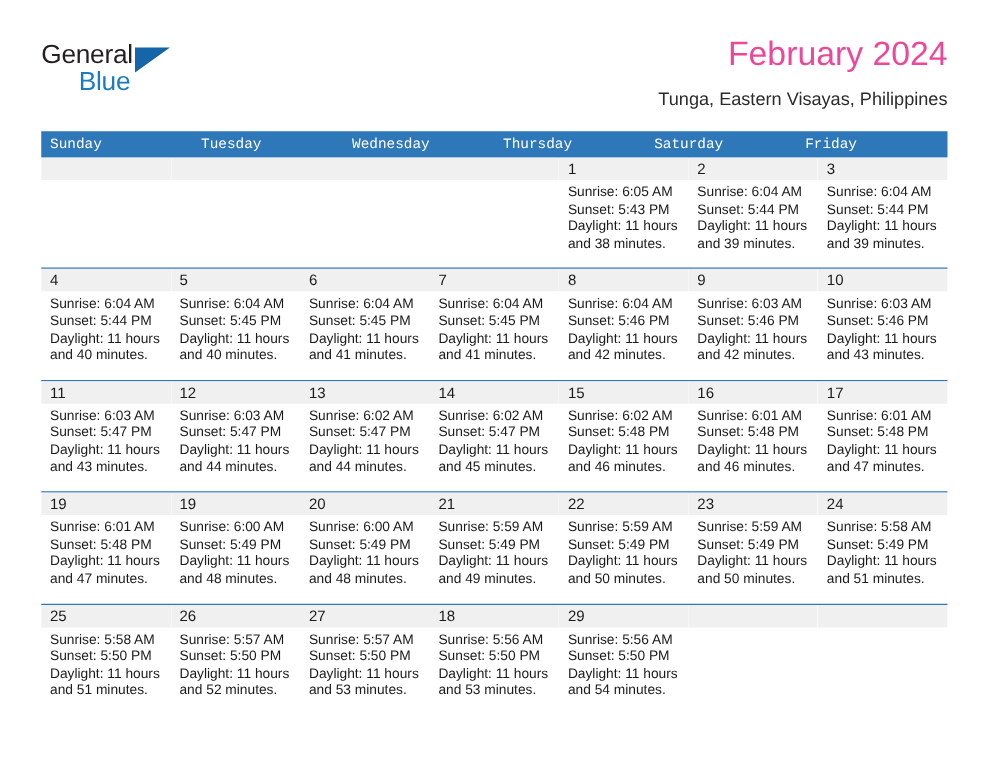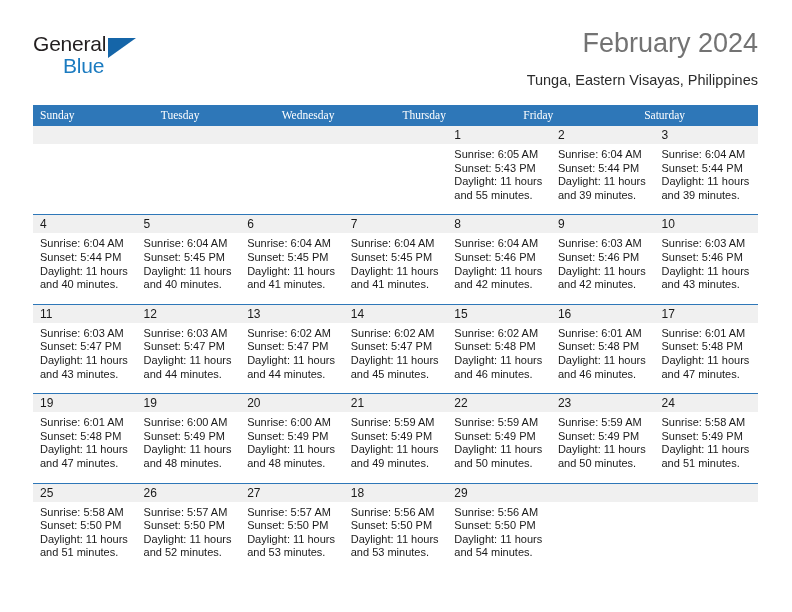--- a/index.html
+++ b/index.html
@@ -62,21 +62,21 @@
     height: 0;
     border-left: 28px solid #1565a8;
     border-bottom: 20px solid transparent;
   }
 
   .title {
     position: absolute;
     right: 0;
     top: 0;
     font-size: 27px;
-    color: #737373;
+    color: #ec4899;
     white-space: nowrap;
     font-family: "Liberation Sans", sans-serif;
   }
   .subtitle {
     position: absolute;
     right: 0;
     top: 44px;
     font-size: 14.5px;
     color: #2b2b2b;
     white-space: nowrap;
@@ -95,21 +95,21 @@
     background: #2e77b8;
     height: 21px;
   }
   .weekhead .wd {
     flex: 1 1 0;
     color: #ffffff;
     font-size: 11.5px;
     line-height: 21px;
     padding-left: 7px;
     box-sizing: border-box;
-    font-family: Liberation Serif, serif;
+    font-family: Liberation Mono, monospace;
   }
   .weekrow {
     display: flex;
     border-top: 1.5px solid #2e77b8;
     height: 88.4px;
   }
   .weekrow:first-of-type {
     border-top: none;
   }
   .cell {
@@ -159,22 +159,22 @@
     <div class="subtitle">Tunga, Eastern Visayas, Philippines</div>
   </div>
 
   <div class="cal">
 
     <div class="weekhead">
       <div class="wd">Sunday</div>
       <div class="wd">Tuesday</div>
       <div class="wd">Wednesday</div>
       <div class="wd">Thursday</div>
+      <div class="wd">Saturday</div>
       <div class="wd">Friday</div>
-      <div class="wd">Saturday</div>
     </div>
 
     <div id="weeks-container">
         <div class="weekrow">
           <div class="cell empty">
             <div class="daynum"></div>
           </div>
           <div class="cell empty">
             <div class="daynum"></div>
           </div>
@@ -183,21 +183,21 @@
           </div>
           <div class="cell empty">
             <div class="daynum"></div>
           </div>
           <div class="cell">
             <div class="daynum">1</div>
             <div class="info">
               <div>Sunrise: 6:05 AM</div>
               <div>Sunset: 5:43 PM</div>
               <div>Daylight: 11 hours</div>
-              <div>and 55 minutes.</div>
+              <div>and 38 minutes.</div>
             </div>
           </div>
           <div class="cell">
             <div class="daynum">2</div>
             <div class="info">
               <div>Sunrise: 6:04 AM</div>
               <div>Sunset: 5:44 PM</div>
               <div>Daylight: 11 hours</div>
               <div>and 39 minutes.</div>
             </div>

